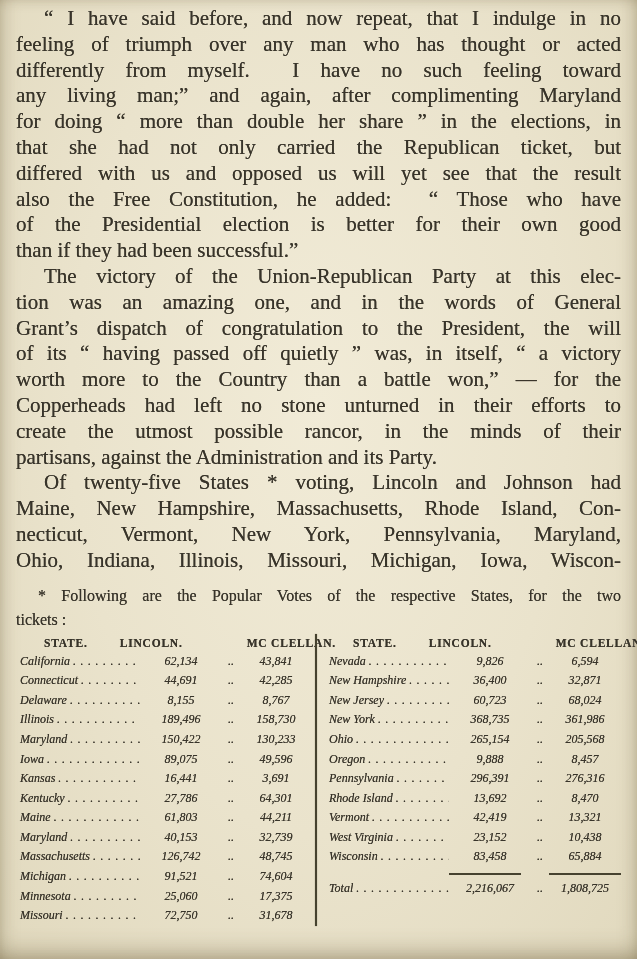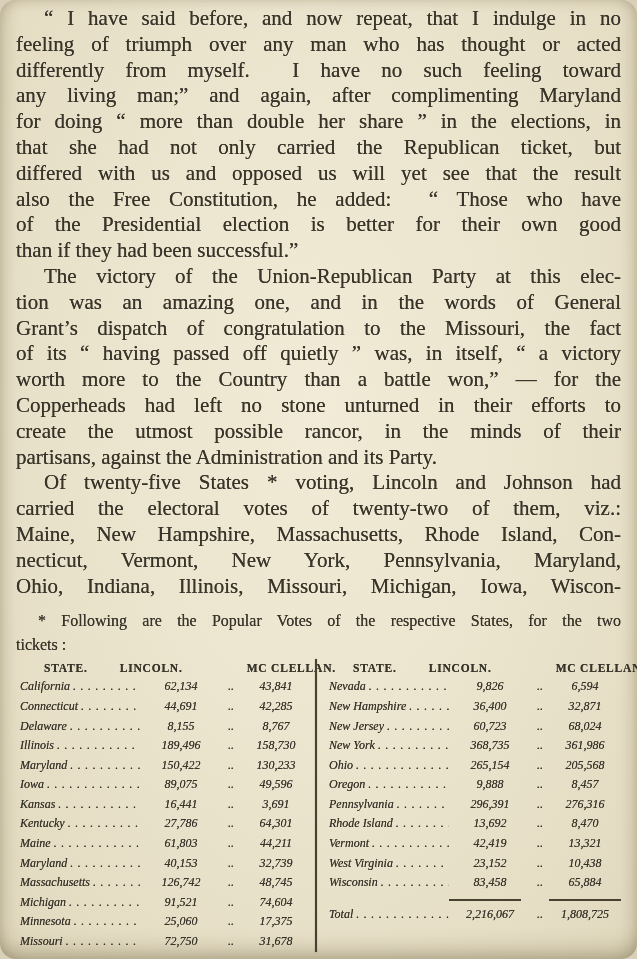--- a/index.html
+++ b/index.html
@@ -10,21 +10,20 @@
     padding:6px 16px 0 16px;
     background:radial-gradient(ellipse at 50% 42%, #f1ebd7 0%, #eae3cc 55%, #e1d9be 100%);
     box-shadow:
       inset 0 -16px 24px -12px rgba(95,80,45,.45),
       inset 0 8px 16px -12px rgba(95,80,45,.30),
       inset 12px 0 22px -16px rgba(95,80,45,.40),
       inset -12px 0 22px -16px rgba(95,80,45,.40);
     font-family:"Liberation Serif","DejaVu Serif",serif;
     color:#38342a;
     overflow:hidden;
-    border-radius:16px;
   }
   .para{margin:0;}
   .line{
     font-size:21px;line-height:25.8px;
     text-align:justify;text-align-last:justify;
     white-space:normal;
     text-shadow:0 0 .5px rgba(56,52,42,.85);
   }
   .line.first{padding-left:28px;}
   .line.last{text-align-last:left;}
@@ -79,30 +78,29 @@
         <div class="line">for doing “ more than double her share ” in the elections, in</div>
         <div class="line">that she had not only carried the Republican ticket, but</div>
         <div class="line">differed with us and opposed us will yet see that the result</div>
         <div class="line">also the Free Constitution, he added:&nbsp; “ Those who have</div>
         <div class="line">of the Presidential election is better for their own good</div>
         <div class="line last">than if they had been successful.”</div>
       </div>
       <div class="para">
         <div class="line first">The victory of the Union-Republican Party at this elec-</div>
         <div class="line">tion was an amazing one, and in the words of General</div>
-        <div class="line">Grant’s dispatch of congratulation to the Missouri, the fact</div>
+        <div class="line">Grant’s dispatch of congratulation to the President, the will</div>
         <div class="line">of its “ having passed off quietly ” was, in itself, “ a victory</div>
         <div class="line">worth more to the Country than a battle won,” — for the</div>
         <div class="line">Copperheads had left no stone unturned in their efforts to</div>
         <div class="line">create the utmost possible rancor, in the minds of their</div>
         <div class="line last">partisans, against the Administration and its Party.</div>
       </div>
       <div class="para">
         <div class="line first">Of twenty-five States * voting, Lincoln and Johnson had</div>
-        <div class="line">carried the electoral votes of twenty-two of them, viz.:</div>
         <div class="line">Maine, New Hampshire, Massachusetts, Rhode Island, Con-</div>
         <div class="line">necticut, Vermont, New York, Pennsylvania, Maryland,</div>
         <div class="line">Ohio, Indiana, Illinois, Missouri, Michigan, Iowa, Wiscon-</div>
       </div>
     </div>
 
   <div class="footnote">
     <div>
         <div class="fline first">* Following are the Popular Votes of the respective States, for the two</div>
         <div class="fline last">tickets :</div>

